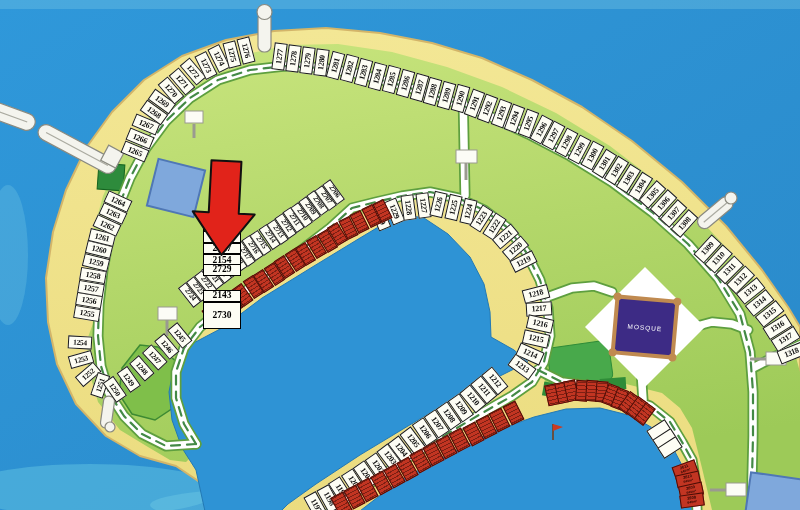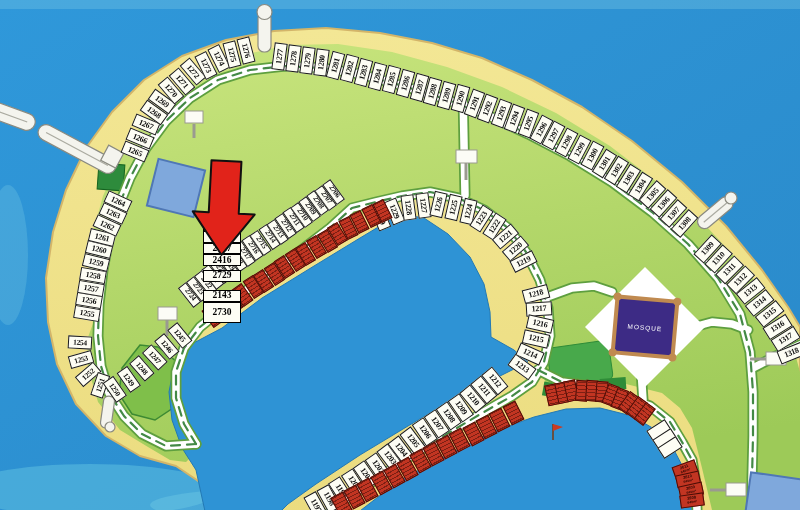--- a/index.html
+++ b/index.html
@@ -343,23 +343,23 @@
         <div>2609</div>
         <div style="font-size: 3.4px;">640m²</div>
       </div>
       <div class="plot red red-labeled" style="left: 680.234px; top: 494.389px; width: 24px; height: 12.5px; font-size: 4px; transform: rotate(351.9deg);">
         <div>2608</div>
         <div style="font-size: 3.4px;">640m²</div>
       </div>
       <div class="stacked-plot" style="left: 203px; top: 219px; width: 38px; height: 11.8px;">2725</div>
       <div class="stacked-plot" style="left: 203px; top: 230.8px; width: 38px; height: 11.8px;">2726</div>
       <div class="stacked-plot" style="left: 203px; top: 242.6px; width: 38px; height: 11.8px;">2727</div>
-      <div class="stacked-plot" style="left: 203px; top: 254.4px; width: 38px; height: 11.8px;">2416</div>
-      <div class="stacked-plot" style="left: 203px; top: 270px; width: 38px; height: 11.8px;">2729</div>
-      <div class="stacked-plot" style="left: 203px; top: 278px; width: 38px; height: 21px; margin-top: 24px;">2730</div>
+      <div class="stacked-plot" style="left: 203px; top: 254.4px; width: 38px; height: 11.8px;">2154</div>
+      <div class="stacked-plot" style="left: 203px; top: 264px; width: 38px; height: 11.8px;">2729</div>
+      <div class="stacked-plot" style="left: 203px; top: 278px; width: 38px; height: 27px; margin-top: 24px;">2730</div>
       <div class="stacked-plot" style="left: 203px; top: 289.8px; width: 38px; height: 11.8px;">2143</div>
     </div>
 
   <svg id="arrow-layer" width="800" height="510" viewBox="0 0 800 510">
     <path d="M209,161 L239,161 L239,213 L255,213 L224,255 L193,213 L209,213 Z" transform="rotate(3 224 208)" fill="#E1231A" stroke="#101010" stroke-width="2" stroke-linejoin="round"></path>
   </svg>
 
 </div>
 
 </body></html>

